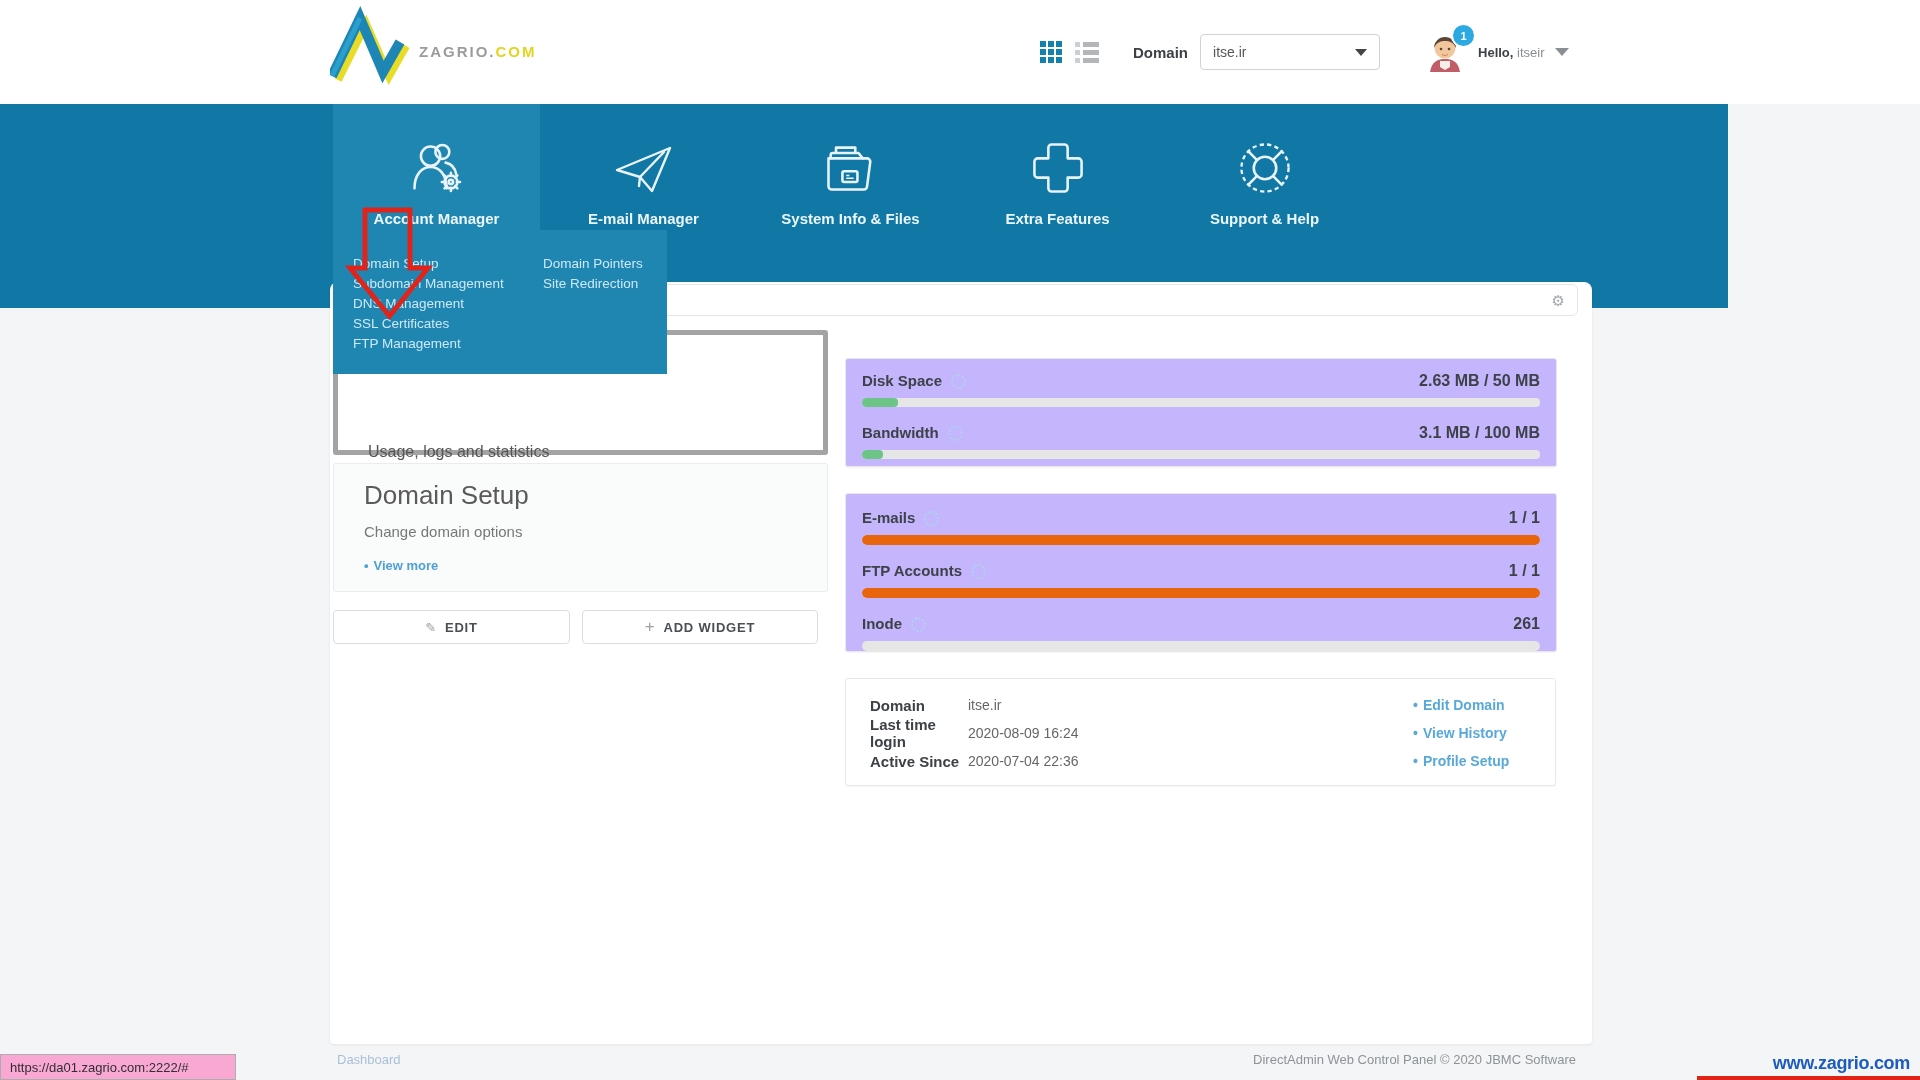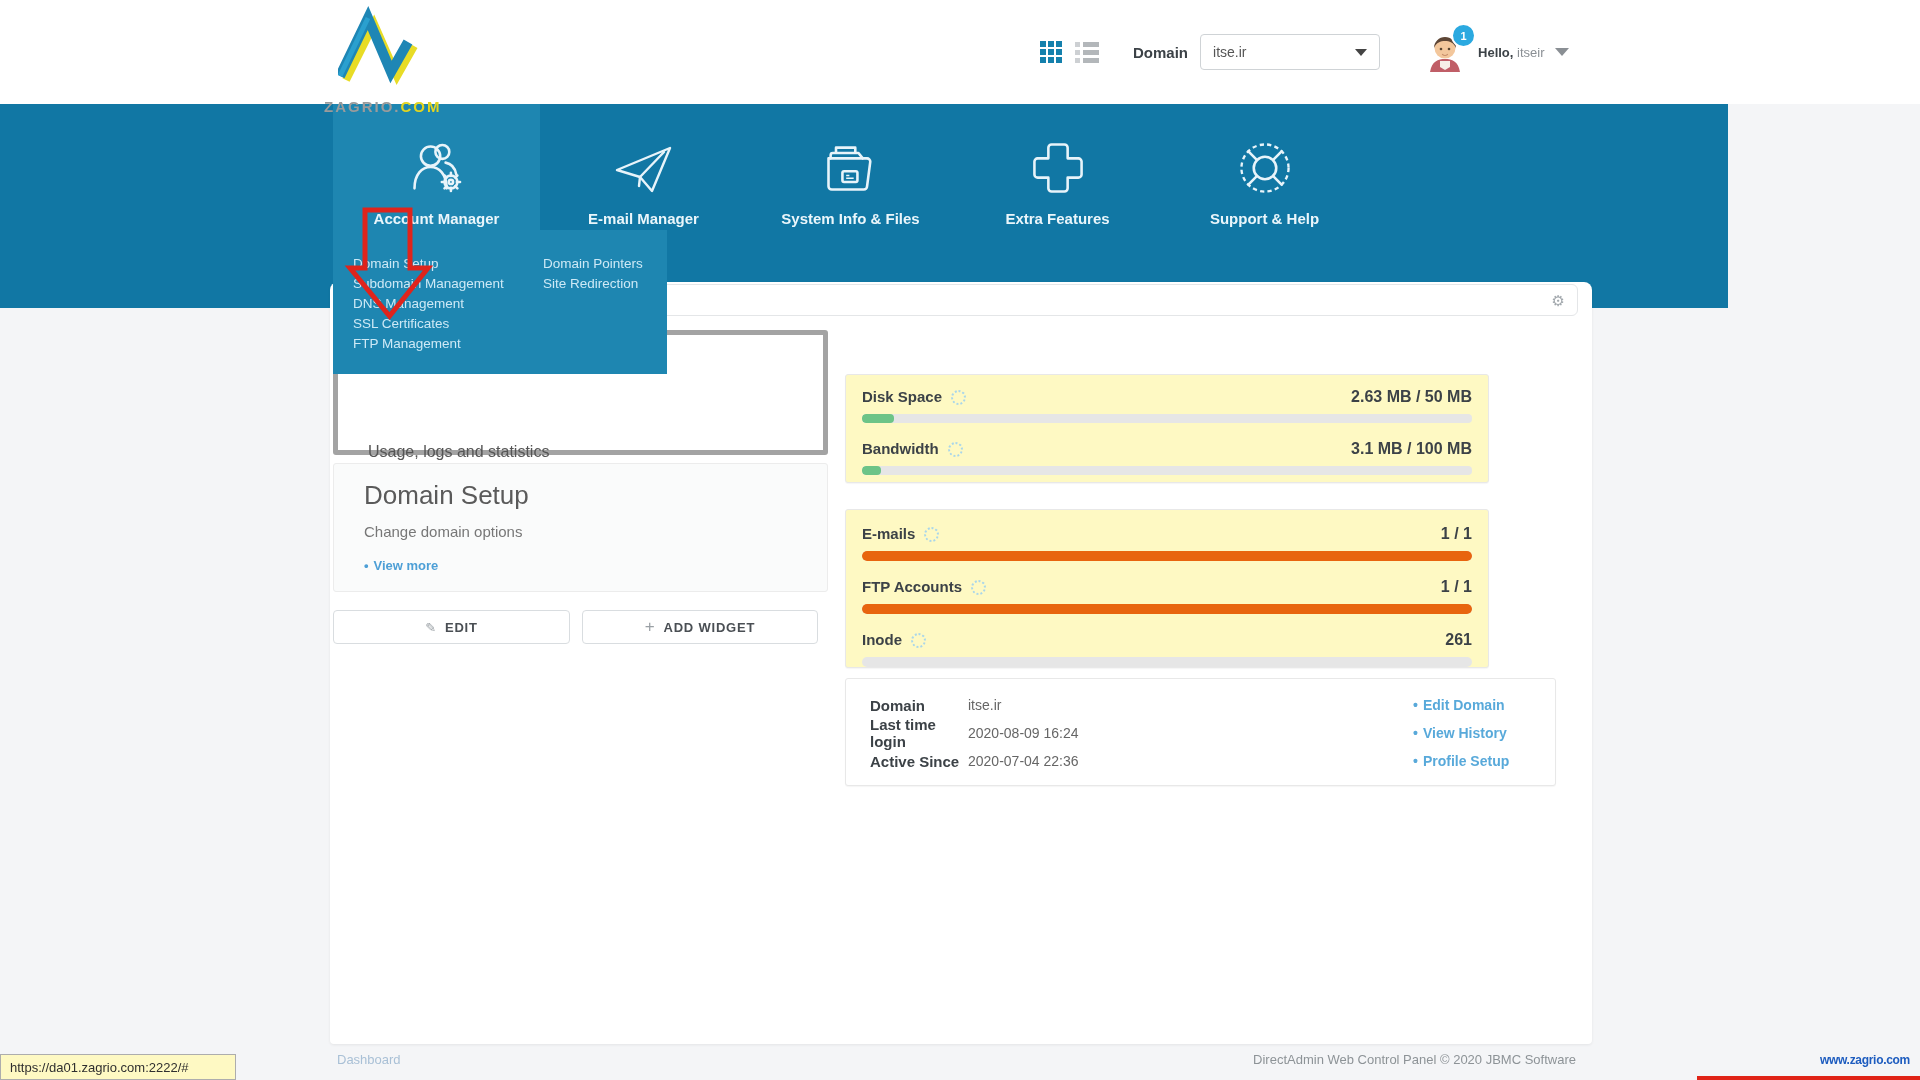--- a/index.html
+++ b/index.html
@@ -1,20 +1,20 @@
 <!DOCTYPE html>
 <html><head>
 <meta charset="utf-8">
 <style>
   html,body{margin:0;padding:0;background:#f4f5f7;font-family:"Liberation Sans","DejaVu Sans",sans-serif;}
   .stage{position:relative;width:1920px;height:1080px;overflow:hidden;background:#f4f5f7;}
 
   
   .header{position:absolute;left:0;top:0;width:1920px;height:104px;background:#ffffff;z-index:5;}
-  .logo{position:absolute;left:330px;top:4px;display:flex;align-items:center;cursor:pointer;flex-direction:column;}
+  .logo{position:absolute;left:330px;top:4px;display:flex;align-items:center;cursor:pointer;}
   .logo-text{margin-left:-6px;margin-top:6px;font-size:15px;font-weight:700;letter-spacing:2px;color:#9b9b9b;}
   .logo-text .accent{color:#e3d51f;}
   .header-right{position:absolute;left:1040px;top:0;height:104px;display:flex;align-items:center;}
   .icon-btn{cursor:pointer;display:inline-flex;}
   .domain-label{margin-left:34px;font-size:15px;font-weight:700;color:#3c4247;}
   .domain-select{margin-left:12px;width:180px;height:36px;border:1px solid #cfd3d6;border-radius:4px;background:#fff;
     display:flex;align-items:center;justify-content:space-between;padding:0 12px;box-sizing:border-box;cursor:pointer;}
   .domain-select .val{font-size:14px;color:#555;}
   .caret-down{width:0;height:0;border-left:6px solid transparent;border-right:6px solid transparent;border-top:7px solid #444;}
   .avatar-wrap{position:relative;margin-left:44px;width:42px;height:42px;cursor:pointer;}
@@ -62,22 +62,22 @@
   .setup-card .subtitle{margin-top:12px;font-size:15px;color:#777;}
   .setup-card .view-more{margin-top:18px;}
 
   .btn{position:absolute;height:34px;background:#fff;border:1px solid #d9dde0;border-radius:4px;cursor:pointer;
     display:flex;align-items:center;justify-content:center;font-family:inherit;font-size:13px;font-weight:700;color:#4a4f54;letter-spacing:.8px;}
   .btn .btn-ico{margin-right:8px;color:#9aa0a5;font-weight:400;}
   .btn.edit{left:3px;top:328px;width:237px;}
   .btn.add{left:252px;top:328px;width:236px;}
   .btn.add .btn-ico{font-size:17px;}
 
-  .stat-card{position:absolute;left:515px;width:644px;background:#fef9c3;border:1px solid #e8e8e8;border-radius:3px;
-    box-sizing:border-box;box-shadow:0 1px 1px rgba(0,0,0,.04);margin-top:16px;}
+  .stat-card{position:absolute;left:515px;width:712px;background:#c4b5fd;border:1px solid #e8e8e8;border-radius:3px;
+    box-sizing:border-box;box-shadow:0 1px 1px rgba(0,0,0,.04);}
   .card1{top:76px;height:109px;padding:12px 16px 0 16px;}
   .card2{top:211px;height:159px;padding:14px 16px 0 16px;}
   .stat-row{margin-bottom:16px;}
   .stat-head{display:flex;align-items:center;line-height:20px;}
   .stat-label{font-size:15px;font-weight:700;color:#3c4247;}
   .stat-refresh{width:11px;height:11px;border:2px dotted #a9d6ea;border-radius:50%;display:inline-block;margin-left:9px;cursor:pointer;}
   .stat-value{margin-left:auto;font-size:16px;font-weight:700;color:#3c4247;}
   .stat-track{margin-top:7px;height:9px;border-radius:4px;background:#e6e6e6;overflow:hidden;}
   .card2 .stat-track{height:10px;border-radius:5px;}
   .stat-fill{height:100%;border-radius:4px;}
@@ -88,23 +88,23 @@
   .info-label{width:98px;font-size:15px;font-weight:700;color:#3c4247;}
   .info-value{width:445px;font-size:14px;color:#666;}
   .info-link{font-size:14px;font-weight:700;color:#58a9da;text-decoration:none;cursor:pointer;white-space:nowrap;}
   .info-link .bullet{margin-right:5px;}
 
   
   .footer-left{position:absolute;left:337px;top:1052px;font-size:13px;color:#a9c0d6;text-decoration:none;cursor:pointer;}
   .footer-right{position:absolute;right:344px;top:1052px;font-size:13px;color:#8d9397;}
 
   
-  .status-tooltip{position:absolute;left:0;top:1054px;width:236px;height:26px;background:#fef9c3;border:1px solid #adadad;
+  .status-tooltip{position:absolute;left:0;top:1054px;width:236px;height:26px;background:#f9a8d4;border:1px solid #adadad;
     box-sizing:border-box;display:flex;align-items:center;padding-left:9px;font-size:13px;color:#2f2f2f;z-index:100;}
-  .watermark{position:absolute;right:10px;top:1053px;font-size:12px;font-weight:800;letter-spacing:-.3px;color:#1d5cbf;z-index:100;}
+  .watermark{position:absolute;right:10px;top:1053px;font-size:18px;font-weight:800;letter-spacing:-.3px;color:#1d5cbf;z-index:100;}
   .watermark-line{position:absolute;left:1697px;top:1076px;width:223px;height:4px;background:#e02317;z-index:100;}
 </style>
 </head>
 <body>
 
 <div class="stage">
 
   <header class="header">
     <div class="logo">
       <svg class="logo-mark" width="95" height="88" viewBox="0 0 95 88">

